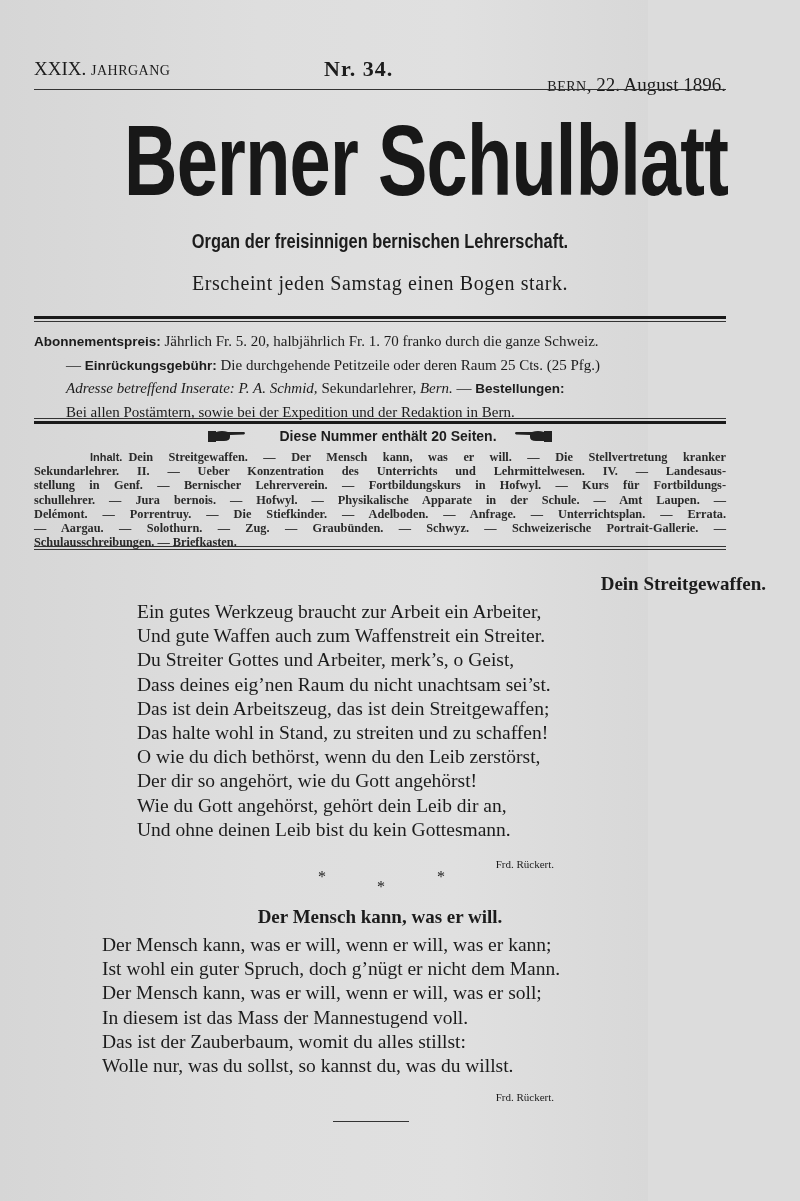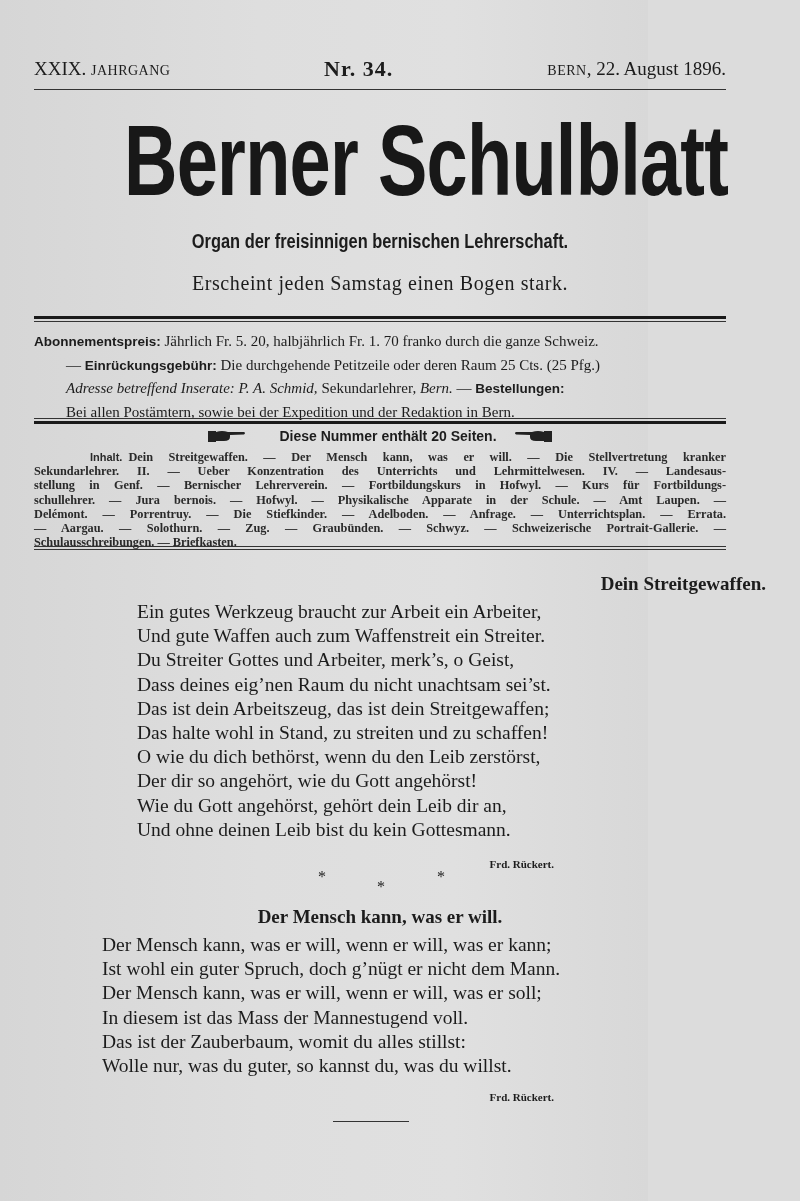--- a/index.html
+++ b/index.html
@@ -12,21 +12,21 @@
     }
     .page {
       position: absolute; left: 0; top: 0; width: 648px; height: 1201px;
       background: linear-gradient(90deg, #d6d6d6 0%, #dedede 40%, #e0e0e0 70%, #d8d8d8 100%);
     }
     .abs { position: absolute; white-space: nowrap; }
     .masthead-row { left: 34px; top: 58px; width: 692px; height: 26px; font-size: 19px; }
     .volume { position: absolute; left: 0; top: 0; }
     .volume .sc { font-size: 14px; letter-spacing: 0.5px; text-transform: uppercase; }
     .issue { position: absolute; left: 290px; top: -2px; font-weight: bold; font-size: 22px; letter-spacing: 1px; }
-    .dateline { position: absolute; right: 0; top: 0; margin-left: 44px; }
+    .dateline { position: absolute; right: 0; top: 16px; margin-left: 44px; }
     .dateline .sc { font-size: 14px; text-transform: uppercase; letter-spacing: 0.5px; }
     .rule-thin { position: absolute; height: 1px; background: #333; }
     .title {
       left: 34px; top: 108px; width: 692px; height: 104px;
       font-family: "Liberation Sans Narrow", "Liberation Sans", "DejaVu Sans", sans-serif;
       font-weight: bold; font-size: 100px; line-height: 104px;
       text-align: center; letter-spacing: -1px;
       transform: scaleX(0.74); transform-origin: center;
       color: #181818;
     }
@@ -47,21 +47,21 @@
     .contents {
       left: 34px; top: 450px; width: 692px;
       font-size: 12.3px; line-height: 14.2px; font-weight: bold; color: #2a2a2a;
     }
     .contents .line { display: block; white-space: nowrap; text-align: justify; text-align-last: justify; }
     .contents .line.last { text-align-last: left; }
     .contents .inhalt { font-family: "Liberation Sans", "DejaVu Sans", sans-serif; font-size: 11px; margin-left: 56px; margin-right: 6px; }
     .poem-title { font-weight: bold; font-size: 19px; text-align: center; }
     .poem { font-size: 19.5px; line-height: 24.2px; }
     .poem .line { display: block; white-space: nowrap; }
-    .author { font-size: 11px; font-weight: bold; text-align: right; }
+    .author { font-size: 11px; font-weight: normal; text-align: right; }
     .stars { font-size: 16px; }
   </style>
 </head>
 <body>
 
 <div class="page">
 
   <div class="abs masthead-row">
     <div class="volume">
       <span>XXIX.</span>
@@ -149,18 +149,18 @@
   <div class="abs stars" style="left:437px; top:868px;">*</div>
   <div class="abs stars" style="left:377px; top:878px;">*</div>
 
   <div class="abs poem-title" style="left:34px; top:906px; width:692px;">Der Mensch kann, was er will.</div>
   <div class="abs poem" style="left:102px; top:933px;">
     <span class="line">Der Mensch kann, was er will, wenn er will, was er kann;</span>
     <span class="line">Ist wohl ein guter Spruch, doch g’nügt er nicht dem Mann.</span>
     <span class="line">Der Mensch kann, was er will, wenn er will, was er soll;</span>
     <span class="line">In diesem ist das Mass der Mannestugend voll.</span>
     <span class="line">Das ist der Zauberbaum, womit du alles stillst:</span>
-    <span class="line">Wolle nur, was du guter, so kannst du, was du willst.</span>
+    <span class="line">Wolle nur, was du sollst, so kannst du, was du willst.</span>
   </div>
   <div class="abs author" style="right:94px; top:1091px;">Frd. Rückert.</div>
 
   <div class="rule-thin" style="left:333px; top:1121px; width:76px;"></div>
 </div>
 
 </body></html>

